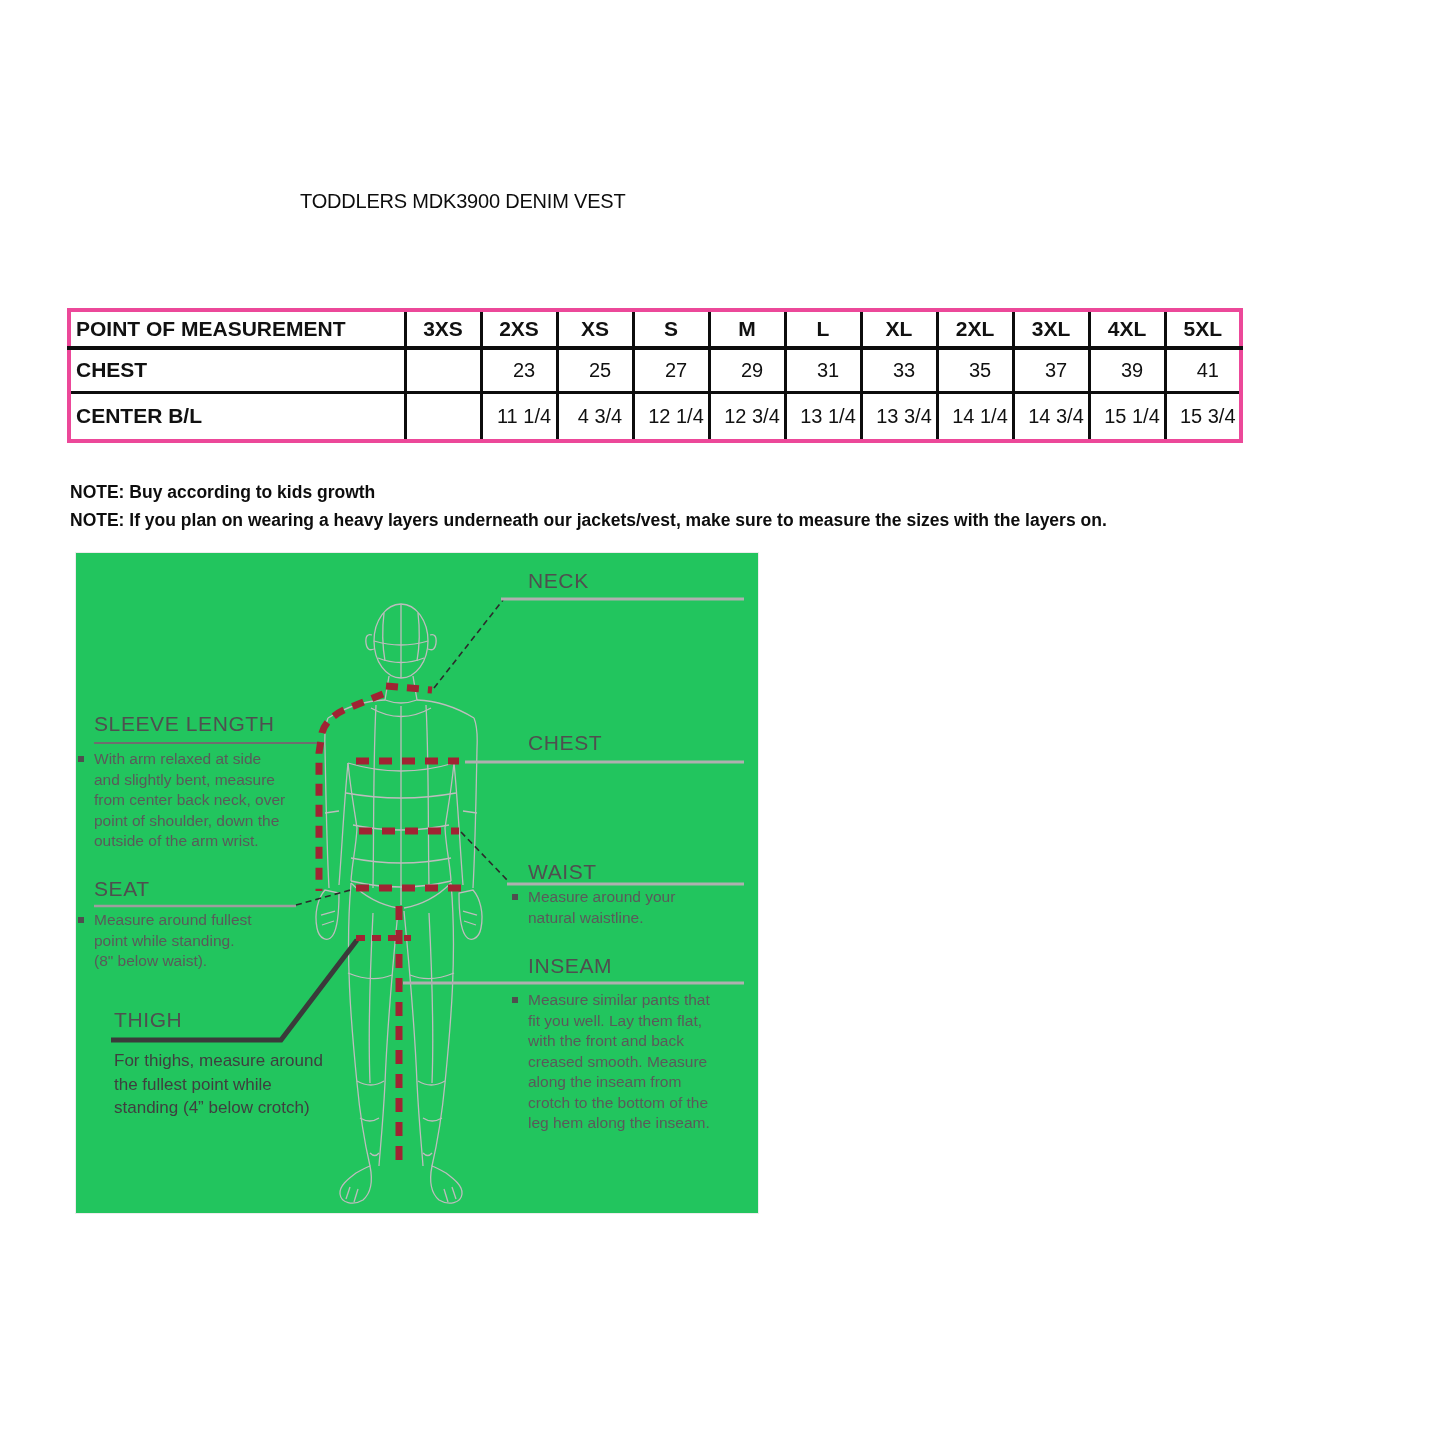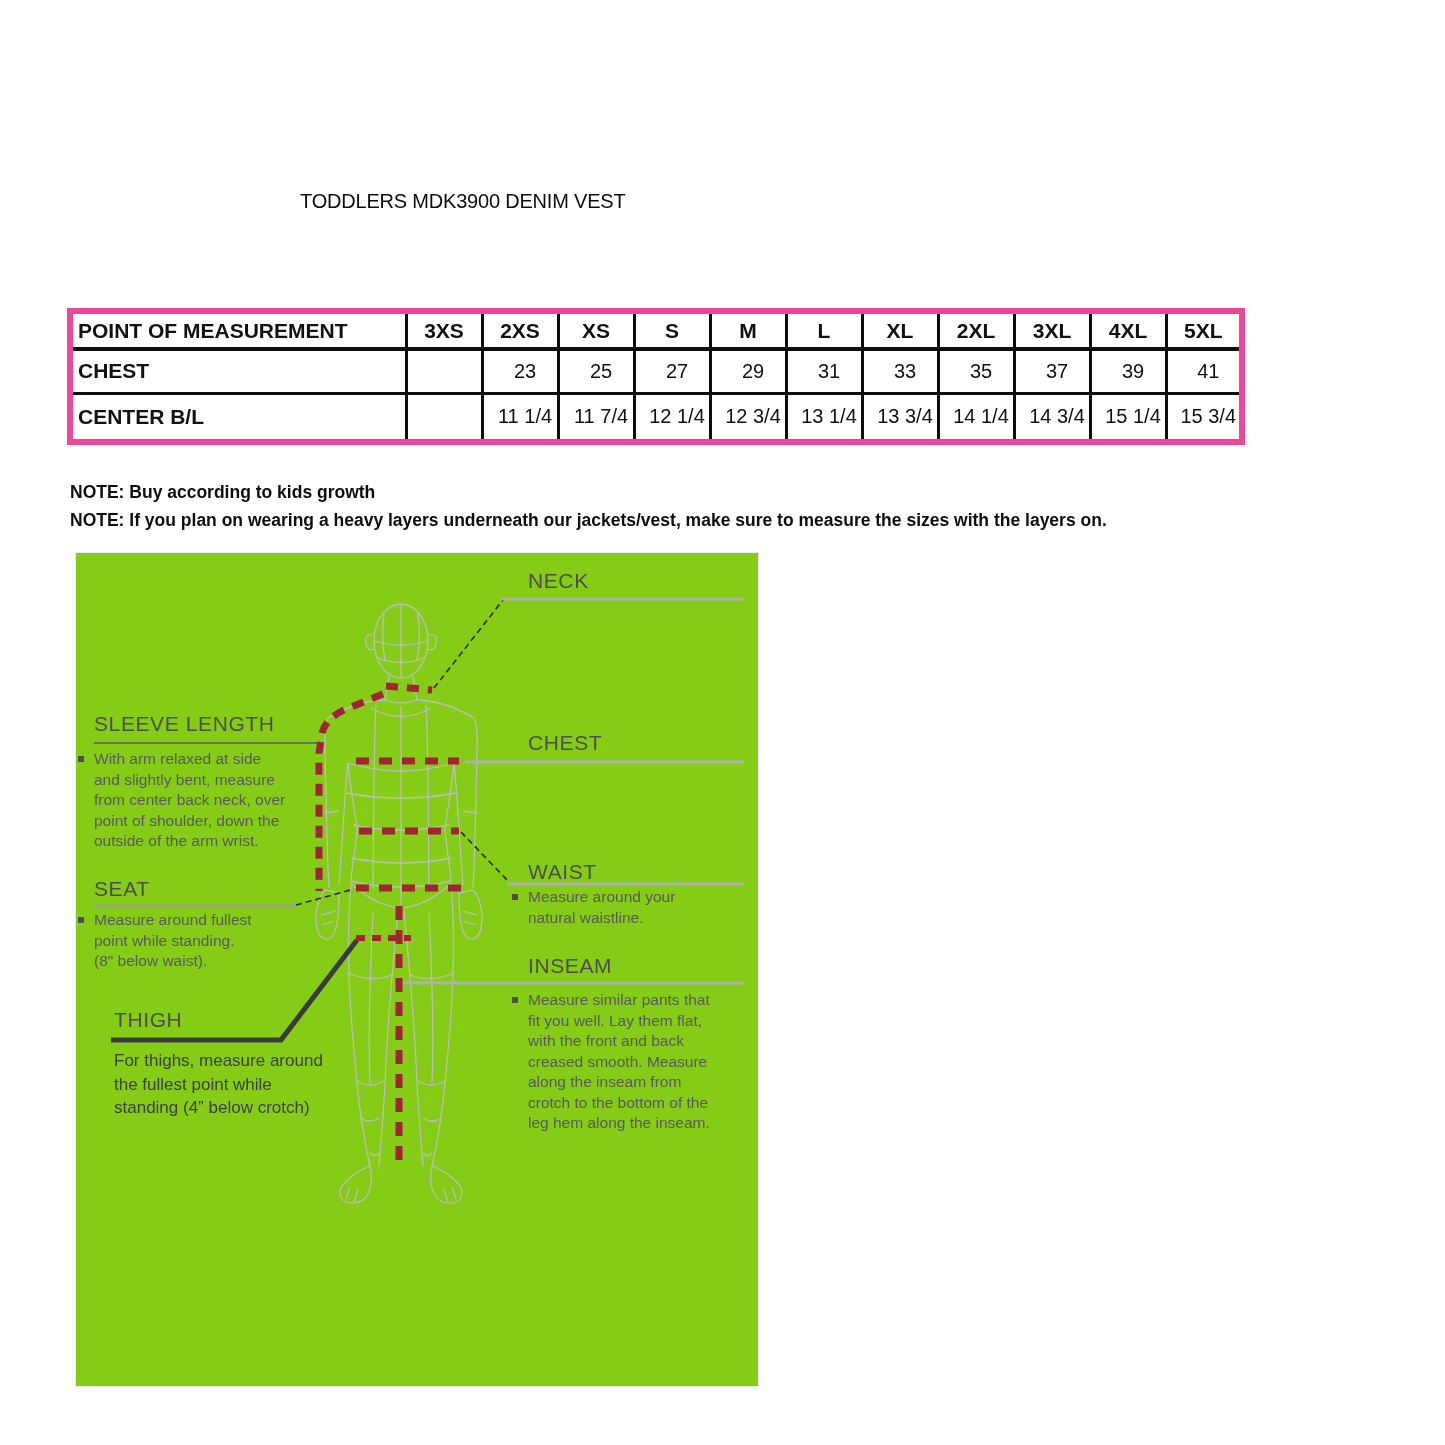--- a/index.html
+++ b/index.html
@@ -8,38 +8,38 @@
   #canvas { position:relative; width:1445px; height:1445px; background:#fff; overflow:hidden; }
 
   
   .doc-title { position:absolute; left:300px; top:183px; font-size:20px; font-weight:normal;
                letter-spacing:-0.2px; color:#0d0d0d; white-space:nowrap;margin-top:7px; }
 
   
   .size-table { position:absolute; left:67px; top:308px; border-collapse:collapse;
                 table-layout:fixed; width:1172px; }
   .size-table th, .size-table td { border:3px solid #0d0d0d; overflow:hidden; white-space:nowrap; }
-  .size-table { border:6px solid #ec4899; }
+  .size-table { border:4px solid #ec4899; }
   .size-table thead th { border-bottom:4px solid #0d0d0d; height:38px; font-size:21px;
                          font-weight:bold; text-align:center; vertical-align:middle; }
   .size-table thead th.pom { text-align:left; padding-left:5px; }
   .size-table tbody tr.r1 td { height:44px; }
   .size-table tbody tr.r2 td { height:49px; }
   .size-table td.rowlabel { font-size:21px; font-weight:bold; text-align:left;
                             padding-left:5px; vertical-align:middle; }
   .size-table td.val { font-size:20px; font-weight:normal; text-align:center;
                        padding-left:10px; vertical-align:middle; }
 
   
   .notes { position:absolute; left:70px; top:478px; width:1100px; }
   .note-line { font-size:17.5px; font-weight:bold; color:#0d0d0d; line-height:28px; white-space:nowrap; }
 
   
-  .diagram { position:absolute; left:75px; top:552px; width:684px; height:835px;
-             background:#84cc16; border:1px solid #ececec; }
+  .diagram { position:absolute; left:75px; top:552px; width:684px; height:662px;
+             background:#22c55e; border:1px solid #ececec; }
   .diagram svg { position:absolute; left:0; top:0; }
 
   .sec-heading { position:absolute; font-size:21px; font-weight:400; color:#4f4f4f;
                  letter-spacing:0.6px; white-space:nowrap; }
   .desc { position:absolute; font-size:15.5px; line-height:20.5px; color:#5a5a5a; }
   .desc .line { white-space:nowrap; }
   .bullet { position:absolute; left:-16px; top:7px; width:6px; height:6px; background:#4f4f4f; }
   .thigh-desc { position:absolute; font-size:17px; line-height:23.5px; color:#3f3f3f; }
   .thigh-desc .line { white-space:nowrap; }
 </style>
@@ -93,21 +93,21 @@
         <td class="val">33</td>
         <td class="val">35</td>
         <td class="val">37</td>
         <td class="val">39</td>
         <td class="val">41</td>
       </tr>
       <tr class="r2">
         <td class="rowlabel">CENTER B/L</td>
         <td class="val"></td>
         <td class="val">11 1/4</td>
-        <td class="val">11 7/4</td>
+        <td class="val">4 3/4</td>
         <td class="val">12 1/4</td>
         <td class="val">12 3/4</td>
         <td class="val">13 1/4</td>
         <td class="val">13 3/4</td>
         <td class="val">14 1/4</td>
         <td class="val">14 3/4</td>
         <td class="val">15 1/4</td>
         <td class="val">15 3/4</td>
       </tr>
     </tbody>

